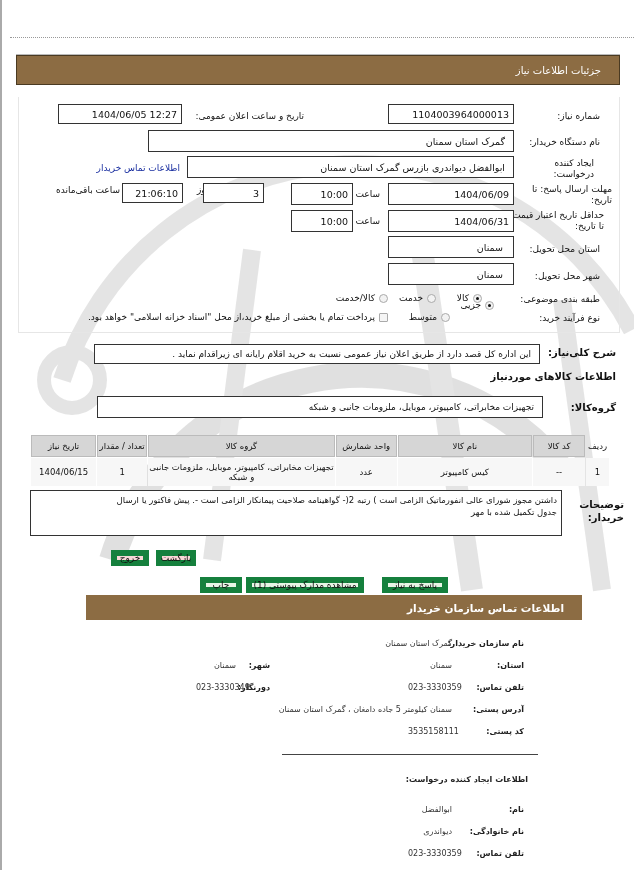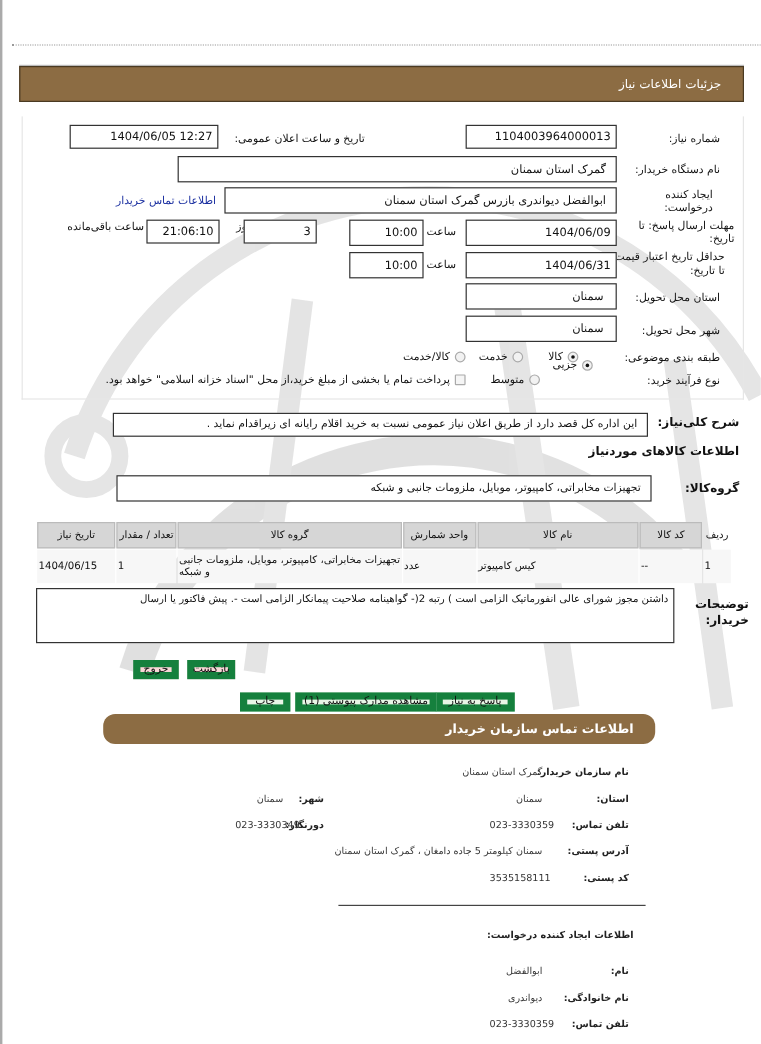--- a/index.html
+++ b/index.html
@@ -11,40 +11,40 @@
   }
   .abs { position: absolute; }
   .rtl { direction: rtl; }
   .watermark { position: absolute; pointer-events: none; }
   .hr-dotted { position: absolute; left: 8px; right: 0; top: 37px; border-top: 1px dotted #999; }
   .section-bar {
     position: absolute; background: #8c6c43; color: #fff; direction: rtl;
     font-size: 10px; padding-right: 18px; display: flex; align-items: center;
   }
   .bar1 { left: 14px; top: 55px; width: 604px; height: 30px; border: 1px solid #4a3a22; box-shadow: 0 -1px 0 #bbb; }
-  .bar2 { left: 84px; top: 595px; width: 460px; height: 25px; font-weight: bold; font-size: 10.5px; padding-right: 18px; border-radius: 10px; }
+  .bar2 { left: 84px; top: 595px; width: 496px; height: 25px; font-weight: bold; font-size: 10.5px; padding-right: 18px; }
   .panel { position: absolute; left: 16px; top: 97px; width: 602px; height: 236px; border: 1px solid #e6e6e6; border-top: none; }
   .lbl { position: absolute; direction: rtl; text-align: right; font-size: 9px; line-height: 11px; color: #111; }
   .box {
     position: absolute; border: 1px solid #333; background: #fff; direction: ltr;
     font-size: 9.5px; display: flex; align-items: center; justify-content: flex-end; padding-right: 4px;
   }
   .box.rtlbox { direction: rtl; justify-content: flex-start; padding-right: 8px; }
   .link { color: #1a2fa0; text-decoration: none; }
   .radio {
     display: inline-block; width: 9px; height: 9px; border-radius: 50%; border: 1px solid #aaa;
     background: #f2f2f2; vertical-align: middle; position: relative; margin-left: 4px;
   }
   .radio.on::after { content: ""; position: absolute; left: 2px; top: 2px; width: 3px; height: 3px; border-radius: 50%; background: #111; }
   .check { display: inline-block; width: 9px; height: 9px; border: 1px solid #aaa; background: #f5f5f5; vertical-align: middle; margin-left: 4px; border-radius: 1px; }
   .opt { position: absolute; direction: rtl; font-size: 9px; white-space: nowrap; }
   .bold-lbl { position: absolute; direction: rtl; font-weight: bold; font-size: 10px; }
   table.items { position: absolute; left: 28px; top: 434px; width: 580px; border-collapse: separate; border-spacing: 1px; direction: rtl; font-size: 8.5px; }
   table.items th { background: #d6d6d6; font-weight: normal; height: 22px; text-align: center; border: 1px solid #bbb; line-height: 10px; }
-  table.items td { background: #f7f7f7; height: 28px; text-align: left; line-height: 10px; }
+  table.items td { background: #f7f7f7; height: 28px; text-align: center; line-height: 10px; }
   .btn {
     position: absolute; height: 16px; border: 6px solid #15803d; font-size: 9px; display: flex;
     align-items: center; justify-content: center; direction: rtl; cursor: pointer;
   }
   .btn.green { background: #e8f5e6; margin-top: 27px; }
   .btn.red { background: #f8d7d7; }
   .info-lbl { position: absolute; direction: rtl; font-size: 8px; font-weight: bold; color: #222; }
   .info-val { position: absolute; direction: rtl; font-size: 8px; color: #333; }
   .info-val.ltr { direction: ltr; }
   .sep { position: absolute; left: 280px; width: 256px; top: 754px; border-top: 1px solid #444; }
@@ -152,23 +152,24 @@
       <td>تجهیزات مخابراتی، کامپیوتر، موبایل، ملزومات جانبی و شبکه</td>
       <td>1</td>
       <td>1404/06/15</td>
     </tr>
   </tbody>
 </table>
 
 <div class="bold-lbl" style="right:10px;top:498px;width:44px;line-height:13px;">توضیحات خریدار:</div>
 <div class="abs rtl" style="left:28px;top:490px;width:532px;height:46px;border:1px solid #333;background:#fff;padding:3px 4px;font-size:8.5px;line-height:12px;">
   <div>داشتن مجوز شورای عالی انفورماتیک الزامی است ) رتبه 2(- گواهینامه صلاحیت پیمانکار الزامی است -. پیش فاکتور یا ارسال</div>
-</div>
-
-<div class="btn green" style="left:361px;top:550px;width:66px;">پاسخ به نیاز</div>
+  <div>جدول تکمیل شده با مهر</div>
+</div>
+
+<div class="btn green" style="left:380px;top:550px;width:66px;">پاسخ به نیاز</div>
 <div class="btn green" style="left:244px;top:550px;width:118px;">مشاهده مدارک پیوستی (1)</div>
 <div class="btn green" style="left:198px;top:550px;width:42px;">چاپ</div>
 <div class="btn red" style="left:154px;top:550px;width:40px;">بازگشت</div>
 <div class="btn red" style="left:109px;top:550px;width:38px;">خروج</div>
 
 <div class="section-bar bar2">
   <span>اطلاعات تماس سازمان خریدار</span>
 </div>
 
 <div class="info-lbl" style="right:110px;top:639px;">نام سازمان خریدار:</div>

